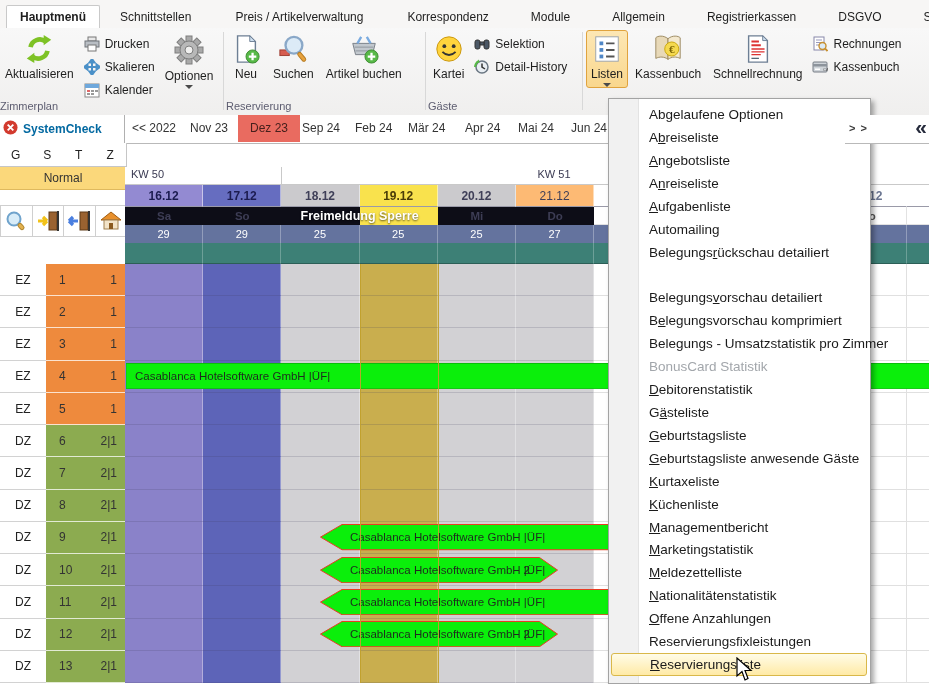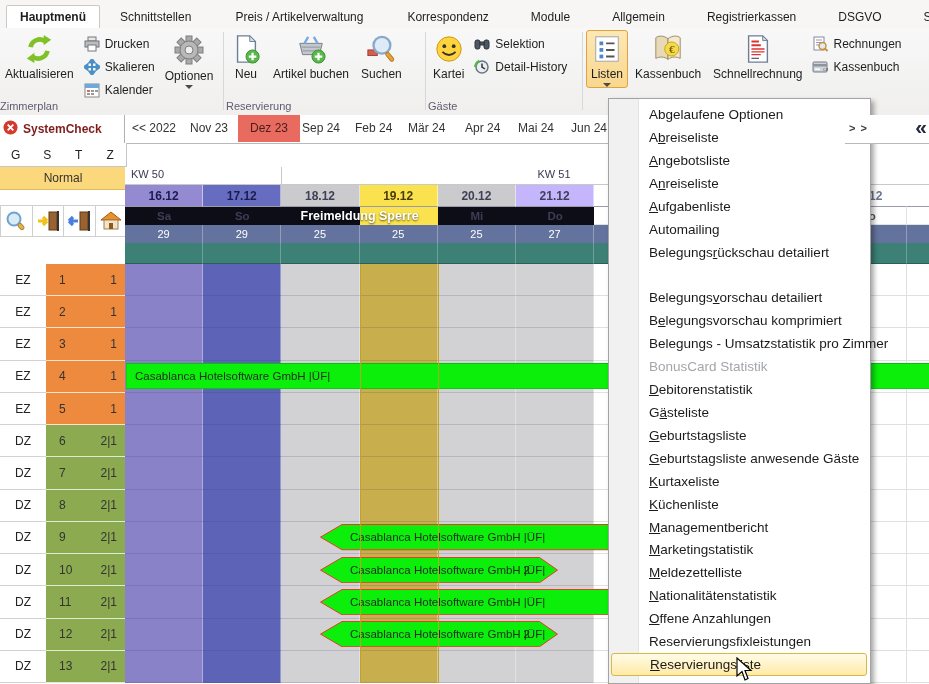--- a/index.html
+++ b/index.html
@@ -24,21 +24,21 @@
   .downarrow{width:0;height:0;border-left:4px solid transparent;border-right:4px solid transparent;
              border-top:4px solid #4a4a4a;margin-top:2px;}
   .stack{display:flex;flex-direction:column;justify-content:flex-start;gap:5px;padding-top:5px;}
   .smallbtn{display:flex;align-items:center;gap:5px;font-size:12px;color:#1e1e1e;white-space:nowrap;padding:1px 3px;}
   .vsep{position:absolute;top:4px;height:100px;width:1px;background:#d8d8d8;}
   
   #datebar{position:absolute;left:0;top:115px;width:929px;height:28px;background:#ffffff;
            border-bottom:1px solid #b9b9b9;}
   #syscheck{position:absolute;left:0;top:0;width:125px;height:28px;border-right:1px solid #b0b0b0;
             display:flex;align-items:center;gap:5px;padding-left:3px;box-sizing:border-box;background:#fff;}
-  #syscheck span{font-size:12px;font-weight:bold;color:#7f1d1d;text-align:center;}
+  #syscheck span{font-size:12px;font-weight:bold;color:#0369a1;text-align:center;}
   .month{position:absolute;top:0;height:27px;line-height:27px;font-size:12px;color:#333;white-space:nowrap;}
   .month.red{background:#e96b60;color:#46201c;padding:0 12px;}
   #nav-right-overlay{position:absolute;left:845px;top:115px;width:84px;height:29px;background:#fff;
             border-bottom:1px solid #b9b9b9;z-index:60;box-sizing:border-box;}
   #nav-fwd{position:absolute;left:4px;top:7px;font-size:11px;font-weight:bold;color:#3a3a3a;letter-spacing:1px;}
   #nav-back{position:absolute;right:2px;top:0px;font-size:21px;font-weight:bold;color:#262b3c;}
   
   .lp-cell{position:absolute;box-sizing:border-box;font-size:12px;color:#222;display:flex;
            align-items:center;justify-content:center;background:#fff;border-right:1px solid #c6c6c6;
            border-bottom:1px solid #c6c6c6;}
@@ -178,38 +178,38 @@
                 <path d="M20 2 l6 6 h-6z" fill="#cfe0f0" stroke="#6d7f94"></path>
                 <circle cx="23" cy="24" r="7" fill="#57b947" stroke="#3f8c33"></circle>
                 <path d="M23 20 v8 M19 24 h8" stroke="#fff" stroke-width="2.4"></path>
               </svg>
             </span>
             <div class="blabel">Neu</div>
           </div>
           <div class="bigbtn">
             <span style="display: inline-flex;">
               <svg width="30" height="30" viewBox="0 0 32 32">
+                <rect x="2" y="17" width="10" height="6" fill="#d65c4f" stroke="#9c3c30"></rect>
+                <circle cx="17" cy="12" r="9" fill="#dcebf7" stroke="#8aa8c8" stroke-width="2.5"></circle>
+                <rect x="23" y="19" width="4" height="11" rx="2" transform="rotate(-40 25 24)" fill="#e8a23c" stroke="#b57a20"></rect>
+              </svg>
+            </span>
+            <div class="blabel">Suchen</div>
+          </div>
+          <div class="bigbtn">
+            <span style="display: inline-flex;">
+              <svg width="30" height="30" viewBox="0 0 32 32">
                 <path d="M4 10 h24 l-3 12 H7z" fill="#c2c8ce" stroke="#767d85"></path>
                 <path d="M9 10 l4-7 M23 10 l-4-7" stroke="#7aabe0" stroke-width="2.5" fill="none"></path>
                 <path d="M6 14 h20 M7 18 h18" stroke="#8d949c"></path>
                 <circle cx="24" cy="24" r="7" fill="#57b947" stroke="#3f8c33"></circle>
                 <path d="M24 20 v8 M20 24 h8" stroke="#fff" stroke-width="2.4"></path>
               </svg>
             </span>
             <div class="blabel">Artikel buchen</div>
-          </div>
-          <div class="bigbtn">
-            <span style="display: inline-flex;">
-              <svg width="30" height="30" viewBox="0 0 32 32">
-                <rect x="2" y="17" width="10" height="6" fill="#d65c4f" stroke="#9c3c30"></rect>
-                <circle cx="17" cy="12" r="9" fill="#dcebf7" stroke="#8aa8c8" stroke-width="2.5"></circle>
-                <rect x="23" y="19" width="4" height="11" rx="2" transform="rotate(-40 25 24)" fill="#e8a23c" stroke="#b57a20"></rect>
-              </svg>
-            </span>
-            <div class="blabel">Suchen</div>
           </div>
         </div>
         <div class="glabel">Reservierung</div>
       </div>
       <div class="rgroup" style="left: 428px; width: 152px;">
         <div class="rbtns" style="gap: 2px;">
           <div class="bigbtn">
             <span style="display: inline-flex;">
               <svg width="30" height="30" viewBox="0 0 32 32">
                 <circle cx="16" cy="16" r="13" fill="#ffd43d" stroke="#c9940a"></circle>
@@ -529,21 +529,21 @@
       <div class="gcell" style="left: 437.8px; top: 360.692px; width: 78.2px; height: 32.2308px; background: rgb(210, 209, 212); border-right: 1px solid rgba(255, 255, 255, 0.35); border-bottom: 1px solid rgba(60, 60, 90, 0.18); box-sizing: border-box;"></div>
       <div class="gcell" style="left: 437.8px; top: 392.923px; width: 78.2px; height: 32.2308px; background: rgb(210, 209, 212); border-right: 1px solid rgba(255, 255, 255, 0.35); border-bottom: 1px solid rgba(60, 60, 90, 0.18); box-sizing: border-box;"></div>
       <div class="gcell" style="left: 437.8px; top: 425.154px; width: 78.2px; height: 32.2308px; background: rgb(210, 209, 212); border-right: 1px solid rgba(255, 255, 255, 0.35); border-bottom: 1px solid rgba(60, 60, 90, 0.18); box-sizing: border-box;"></div>
       <div class="gcell" style="left: 437.8px; top: 457.385px; width: 78.2px; height: 32.2308px; background: rgb(210, 209, 212); border-right: 1px solid rgba(255, 255, 255, 0.35); border-bottom: 1px solid rgba(60, 60, 90, 0.18); box-sizing: border-box;"></div>
       <div class="gcell" style="left: 437.8px; top: 489.615px; width: 78.2px; height: 32.2308px; background: rgb(210, 209, 212); border-right: 1px solid rgba(255, 255, 255, 0.35); border-bottom: 1px solid rgba(60, 60, 90, 0.18); box-sizing: border-box;"></div>
       <div class="gcell" style="left: 437.8px; top: 521.846px; width: 78.2px; height: 32.2308px; background: rgb(210, 209, 212); border-right: 1px solid rgba(255, 255, 255, 0.35); border-bottom: 1px solid rgba(60, 60, 90, 0.18); box-sizing: border-box;"></div>
       <div class="gcell" style="left: 437.8px; top: 554.077px; width: 78.2px; height: 32.2308px; background: rgb(210, 209, 212); border-right: 1px solid rgba(255, 255, 255, 0.35); border-bottom: 1px solid rgba(60, 60, 90, 0.18); box-sizing: border-box;"></div>
       <div class="gcell" style="left: 437.8px; top: 586.308px; width: 78.2px; height: 32.2308px; background: rgb(210, 209, 212); border-right: 1px solid rgba(255, 255, 255, 0.35); border-bottom: 1px solid rgba(60, 60, 90, 0.18); box-sizing: border-box;"></div>
       <div class="gcell" style="left: 437.8px; top: 618.538px; width: 78.2px; height: 32.2308px; background: rgb(210, 209, 212); border-right: 1px solid rgba(255, 255, 255, 0.35); border-bottom: 1px solid rgba(60, 60, 90, 0.18); box-sizing: border-box;"></div>
       <div class="gcell" style="left: 437.8px; top: 650.769px; width: 78.2px; height: 32.2308px; background: rgb(210, 209, 212); border-right: 1px solid rgba(255, 255, 255, 0.35); border-bottom: 1px solid rgba(60, 60, 90, 0.18); box-sizing: border-box;"></div>
-      <div class="gcell hdrtxt" style="left: 516px; top: 185px; width: 78.2px; height: 22px; background: #c4b5fd; border-right: 1px solid rgba(255, 255, 255, 0.5); border-bottom: 1px solid rgb(154, 154, 168); font-weight: bold; color: rgb(63, 63, 88);">21.12</div>
+      <div class="gcell hdrtxt" style="left: 516px; top: 185px; width: 78.2px; height: 22px; background: #fdba74; border-right: 1px solid rgba(255, 255, 255, 0.5); border-bottom: 1px solid rgb(154, 154, 168); font-weight: normal; color: rgb(63, 63, 88);">21.12</div>
       <div class="gcell hdrtxt" style="left: 516px; top: 207px; width: 78.2px; height: 18px; background: rgb(13, 13, 23); color: rgb(61, 61, 85); font-weight: bold; font-size: 11.5px;">Do</div>
       <div class="gcell hdrtxt" style="left: 516px; top: 225px; width: 78.2px; height: 18px; background: rgb(100, 115, 158); color: rgb(255, 255, 255); font-size: 11px; border-right: 1px solid rgba(255, 255, 255, 0.3);">27</div>
       <div class="gcell" style="left: 516px; top: 243px; width: 78.2px; height: 21px; background: rgb(61, 128, 118); border-right: 1px solid rgba(255, 255, 255, 0.25); border-bottom: 1px solid rgb(44, 95, 87);"></div>
       <div class="gcell" style="left: 516px; top: 264px; width: 78.2px; height: 32.2308px; background: rgb(210, 209, 212); border-right: 1px solid rgba(255, 255, 255, 0.35); border-bottom: 1px solid rgba(60, 60, 90, 0.18); box-sizing: border-box;"></div>
       <div class="gcell" style="left: 516px; top: 296.231px; width: 78.2px; height: 32.2308px; background: rgb(210, 209, 212); border-right: 1px solid rgba(255, 255, 255, 0.35); border-bottom: 1px solid rgba(60, 60, 90, 0.18); box-sizing: border-box;"></div>
       <div class="gcell" style="left: 516px; top: 328.462px; width: 78.2px; height: 32.2308px; background: rgb(210, 209, 212); border-right: 1px solid rgba(255, 255, 255, 0.35); border-bottom: 1px solid rgba(60, 60, 90, 0.18); box-sizing: border-box;"></div>
       <div class="gcell" style="left: 516px; top: 360.692px; width: 78.2px; height: 32.2308px; background: rgb(210, 209, 212); border-right: 1px solid rgba(255, 255, 255, 0.35); border-bottom: 1px solid rgba(60, 60, 90, 0.18); box-sizing: border-box;"></div>
       <div class="gcell" style="left: 516px; top: 392.923px; width: 78.2px; height: 32.2308px; background: rgb(210, 209, 212); border-right: 1px solid rgba(255, 255, 255, 0.35); border-bottom: 1px solid rgba(60, 60, 90, 0.18); box-sizing: border-box;"></div>
       <div class="gcell" style="left: 516px; top: 425.154px; width: 78.2px; height: 32.2308px; background: rgb(210, 209, 212); border-right: 1px solid rgba(255, 255, 255, 0.35); border-bottom: 1px solid rgba(60, 60, 90, 0.18); box-sizing: border-box;"></div>
       <div class="gcell" style="left: 516px; top: 457.385px; width: 78.2px; height: 32.2308px; background: rgb(210, 209, 212); border-right: 1px solid rgba(255, 255, 255, 0.35); border-bottom: 1px solid rgba(60, 60, 90, 0.18); box-sizing: border-box;"></div>

